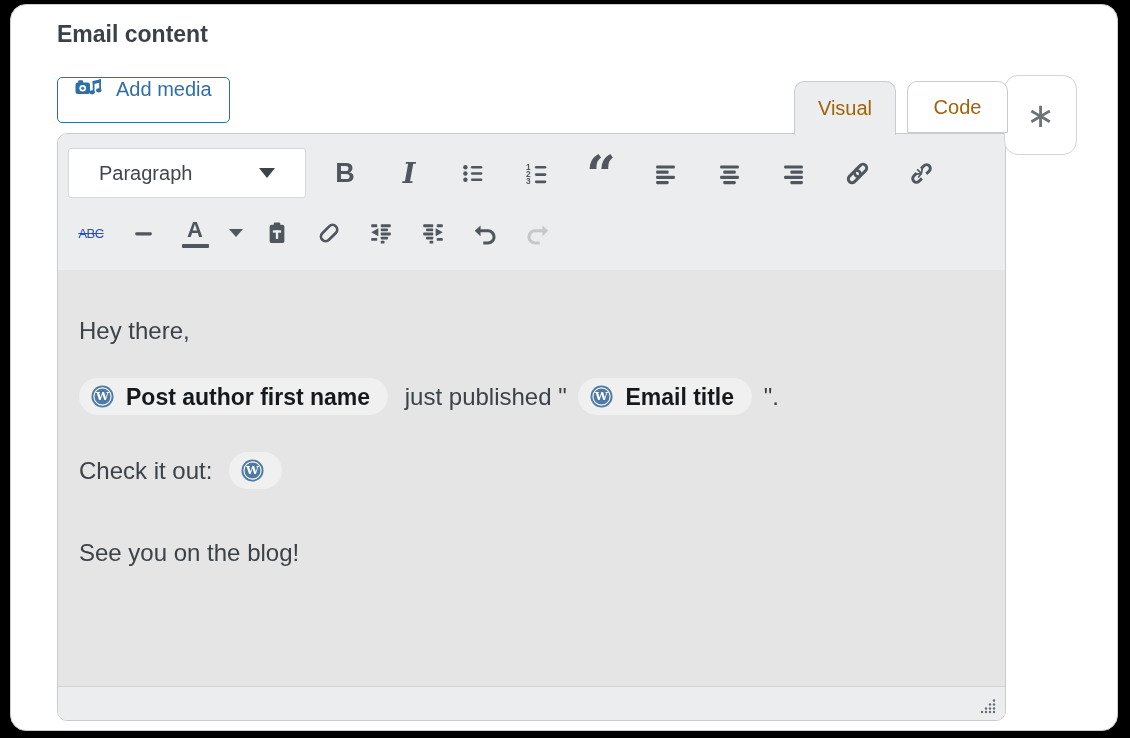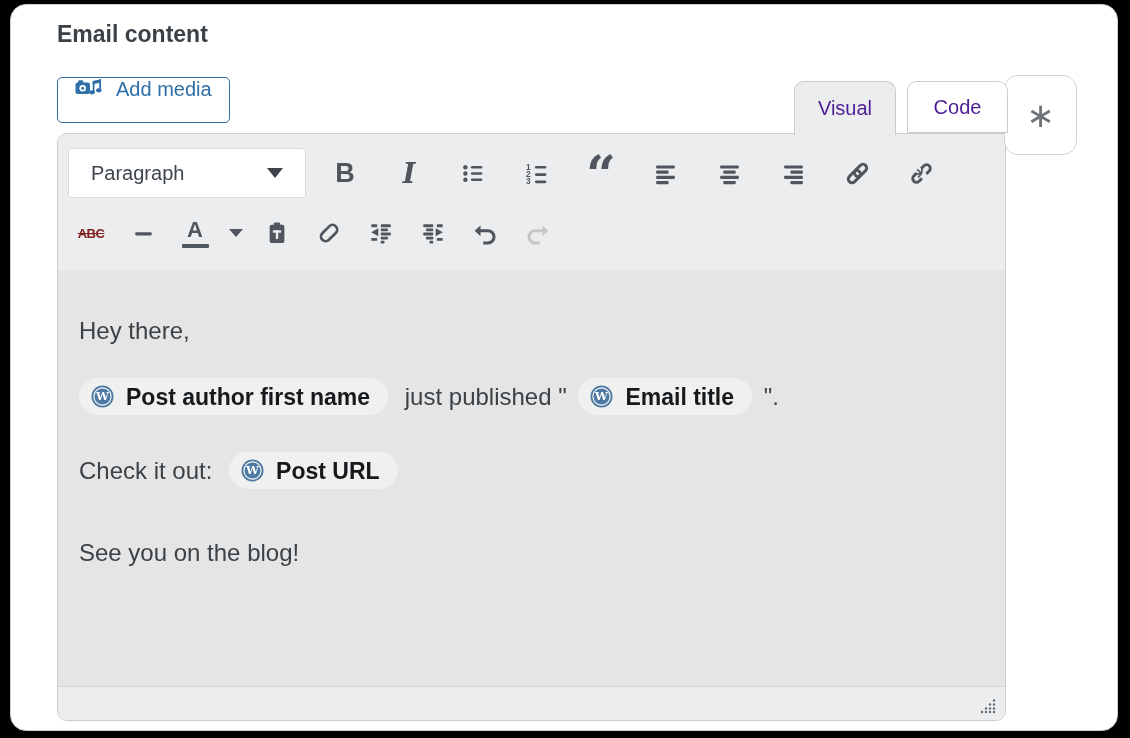--- a/index.html
+++ b/index.html
@@ -12,56 +12,56 @@
 
   .page-title{position:absolute;left:57px;top:21px;font-size:23px;font-weight:700;color:#3a4147;}
 
   
   .add-media{position:absolute;left:57px;top:77px;height:46px;display:inline-flex;
     gap:10px;padding:0 17px;background:#fff;border:1.5px solid #2e6fa8;border-radius:5px;
     color:#2e6fa8;font-size:20px;cursor:pointer;box-sizing:border-box;}
 
   
   .tab{position:absolute;box-sizing:border-box;display:flex;align-items:center;justify-content:center;
-    font-size:20px;color:#4c1d95;cursor:pointer;}
+    font-size:20px;color:#a16207;cursor:pointer;}
   .tab-visual{left:794px;top:81px;width:102px;height:54px;background:#ebedee;
     border:1px solid #c9ccce;border-bottom:none;border-radius:10px 10px 0 0;z-index:5;}
   .tab-code{left:907px;top:81px;width:101px;height:52px;background:#fff;
     border:1px solid #c9ccce;border-radius:10px 10px 0 0;z-index:6;}
   .asterisk-box{position:absolute;left:1004px;top:75px;width:73px;height:80px;background:#fff;
     border:1px solid #d2d4d6;border-radius:14px;z-index:4;display:flex;align-items:center;
     justify-content:center;font-size:34px;color:#6e7378;cursor:pointer;box-sizing:border-box;}
 
   
   .editor{position:absolute;left:57px;top:133px;width:949px;height:588px;box-sizing:border-box;
     border:1px solid #c9ccce;border-radius:10px 0 10px 10px;background:#fff;display:flex;
     flex-direction:column;z-index:3;overflow:hidden;}
   .toolbar{height:136px;background:#ebedee;border-radius:9px 0 0 0;padding:14px 0 0 10px;
     box-sizing:border-box;flex:none;}
   .tb-row{display:flex;align-items:center;}
   .tb-row1{height:50px;}
   .tb-row2{height:48px;margin-top:11px;padding-left:3px;}
   .format-select{width:238px;height:50px;margin-right:19px;background:#fff;border:1px solid #d6d8da;
     border-radius:3px;display:flex;align-items:center;justify-content:space-between;
-    padding:0 22px;font-size:20px;color:#3f464d;cursor:pointer;box-sizing:border-box;}
+    padding:0 30px;font-size:20px;color:#3f464d;cursor:pointer;box-sizing:border-box;}
   .caret-down{width:0;height:0;border-left:8px solid transparent;border-right:8px solid transparent;
     border-top:10px solid #3c434a;}
   .caret-small{width:0;height:0;border-left:7px solid transparent;border-right:7px solid transparent;
     border-top:8px solid #4f565d;}
   .tb-btn{width:40px;height:50px;display:flex;align-items:center;justify-content:center;
     cursor:pointer;flex:none;color:#4f565d;}
   .tb-row1 .tb-btn{margin-right:24px;}
   .tb-row2 .tb-btn{margin-right:12px;height:48px;}
   .tb-btn svg{display:block;}
   .glyph-b{font-size:27px;font-weight:800;color:#4f565d;}
   .glyph-i{font-family:"DejaVu Serif","Liberation Serif",serif;font-style:italic;font-weight:700;
     font-size:27px;color:#4f565d;}
   .glyph-quote{font-family:"DejaVu Serif","Liberation Serif",serif;font-weight:700;font-size:52px;
     color:#4f565d;line-height:10px;height:30px;display:block;transform:translateY(12px);}
-  .glyph-abc{font-size:13px;font-weight:700;color:#7f1d1d;text-decoration:line-through;
+  .glyph-abc{font-size:13px;font-weight:400;color:#1d4ed8;text-decoration:line-through;
     letter-spacing:-0.5px;}
   .forecolor{display:flex;flex-direction:column;align-items:center;}
   .forecolor .a{font-size:22px;font-weight:700;color:#4f565d;line-height:22px;}
   .forecolor .bar{width:27px;height:4px;background:#4f565d;margin-top:3px;border-radius:1px;}
   .caret-btn{width:18px;margin-right:16px;}
 
   
   .content{flex:1;background:#e5e5e5;padding:42px 22px 0 21px;font-size:24px;color:#3b4248;
     line-height:38px;outline:none;}
   .content p{margin:0;}
@@ -306,21 +306,20 @@
 
       <p class="p3">
         <span>Check it out:</span>
         <span class="seg"></span>
         <span class="pill">
           <svg width="23" height="23" viewBox="0 0 23 23">
             <circle cx="11.5" cy="11.5" r="11" fill="#4e7aa3"></circle>
             <circle cx="11.5" cy="11.5" r="8.6" fill="none" stroke="#ffffff" stroke-width="1.1"></circle>
             <text x="11.5" y="15.4" font-size="11.5" font-weight="bold" text-anchor="middle" font-family="DejaVu Serif, serif" fill="#ffffff">W</text>
           </svg>
-          <span>Post URL</span>
         </span>
       </p>
 
       <p class="p4">See you on the blog!</p>
 
     </div>
 
     <div class="statusbar">
       <svg class="grip" width="20" height="16" viewBox="0 0 20 16" fill="#636c74">
         <circle cx="16" cy="2.5" r="1.2"></circle>

